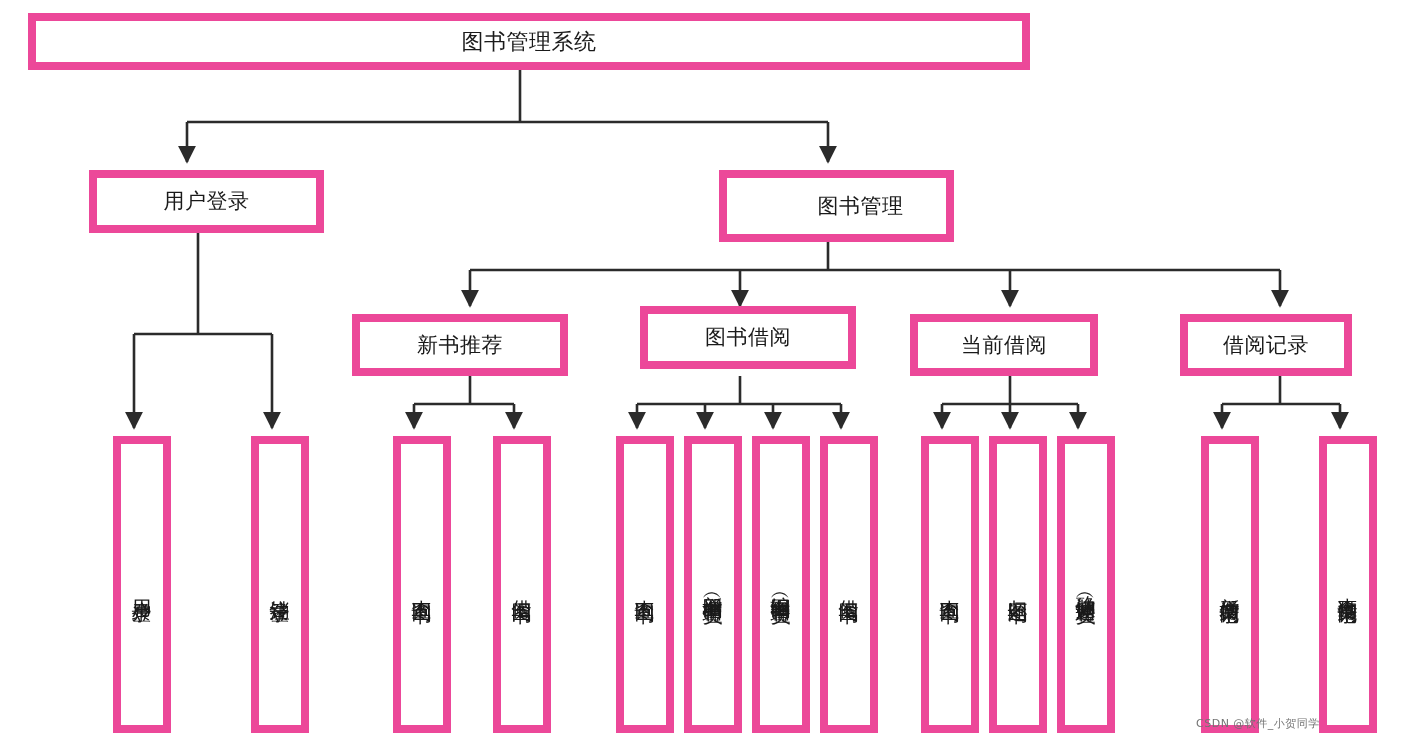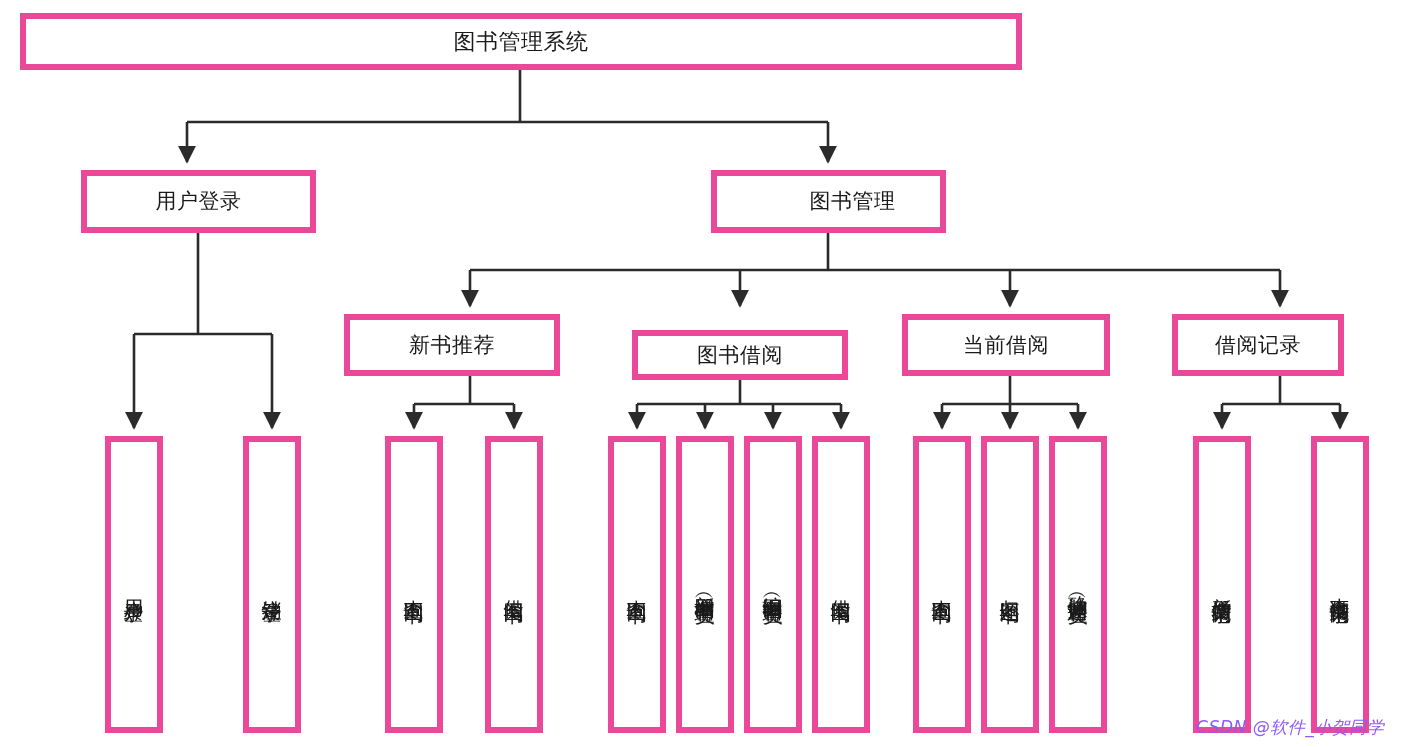--- a/index.html
+++ b/index.html
@@ -21,26 +21,27 @@
   #diagram-svg {
     position: absolute;
     left: 0;
     top: 0;
     width: 1405px;
     height: 747px;
   }
   .node-box {
     position: absolute;
     box-sizing: border-box;
-    border: 6px solid #ec4899;
+    border: 8px solid #ec4899;
     background: #ffffff;
     display: flex;
     align-items: center;
     justify-content: center;
     overflow: hidden;
+    margin-left: 8px;
   }
   .node-label {
     color: #1a1a1a;
     font-size: 21px;
     line-height: 1.18;
     letter-spacing: 0.5px;
     white-space: nowrap;
     text-align: center;
   }
   .node-box.vertical .node-label {
@@ -48,26 +49,25 @@
     text-orientation: upright;
     font-size: 20px;
     letter-spacing: 1.5px;
     line-height: 1.0;
     padding-top: 4px;
     white-space: nowrap;
   }
   .node-box.root .node-label { font-size: 22px; }
   .watermark {
     position: absolute;
-    color: #8b5cf6;
-    font-size: 17px;
+    color: #737373;
+    font-size: 11px;
     white-space: nowrap;
     letter-spacing: 0.5px;
     pointer-events: none;
-    font-style: italic;
   }
 </style>
 </head>
 <body>
 
 <div id="canvas">
 
   <svg id="diagram-svg" viewBox="0 0 1405 747" xmlns="http://www.w3.org/2000/svg">
     <defs>
       <marker id="arrow" viewBox="0 0 10 10" refX="9" refY="5" markerWidth="7" markerHeight="7" orient="auto-start-reverse">
@@ -118,31 +118,31 @@
     </g>
   </svg>
 
   <div class="node-box root" style="left:20px; top:13px; width:1002px; height:57px;">
     <span class="node-label">图书管理系统</span>
   </div>
 
   <div class="node-box" style="left:81px; top:170px; width:235px; height:63px;">
     <span class="node-label">用户登录</span>
   </div>
-  <div class="node-box" style="left:711px; top:170px; width:235px; height:63px;padding-left:48px;">
+  <div class="node-box" style="left:711px; top:170px; width:235px; height:72px;padding-left:48px;">
     <span class="node-label">图书管理</span>
   </div>
 
   <div class="node-box" style="left:344px; top:314px; width:216px; height:62px;">
     <span class="node-label">新书推荐</span>
   </div>
-  <div class="node-box" style="left:632px; top:330px; width:216px; height:50px;">
+  <div class="node-box" style="left:632px; top:306px; width:216px; height:63px;">
     <span class="node-label">图书借阅</span>
   </div>
-  <div class="node-box" style="left:902px; top:314px; width:208px; height:62px;">
+  <div class="node-box" style="left:902px; top:314px; width:188px; height:62px;">
     <span class="node-label">当前借阅</span>
   </div>
   <div class="node-box" style="left:1172px; top:314px; width:172px; height:62px;">
     <span class="node-label">借阅记录</span>
   </div>
 
   <div class="node-box vertical" style="left:105px; top:436px; width:58px; height:297px;">
     <span class="node-label">用户登录</span>
   </div>
   <div class="node-box vertical" style="left:243px; top:436px; width:58px; height:297px;">

